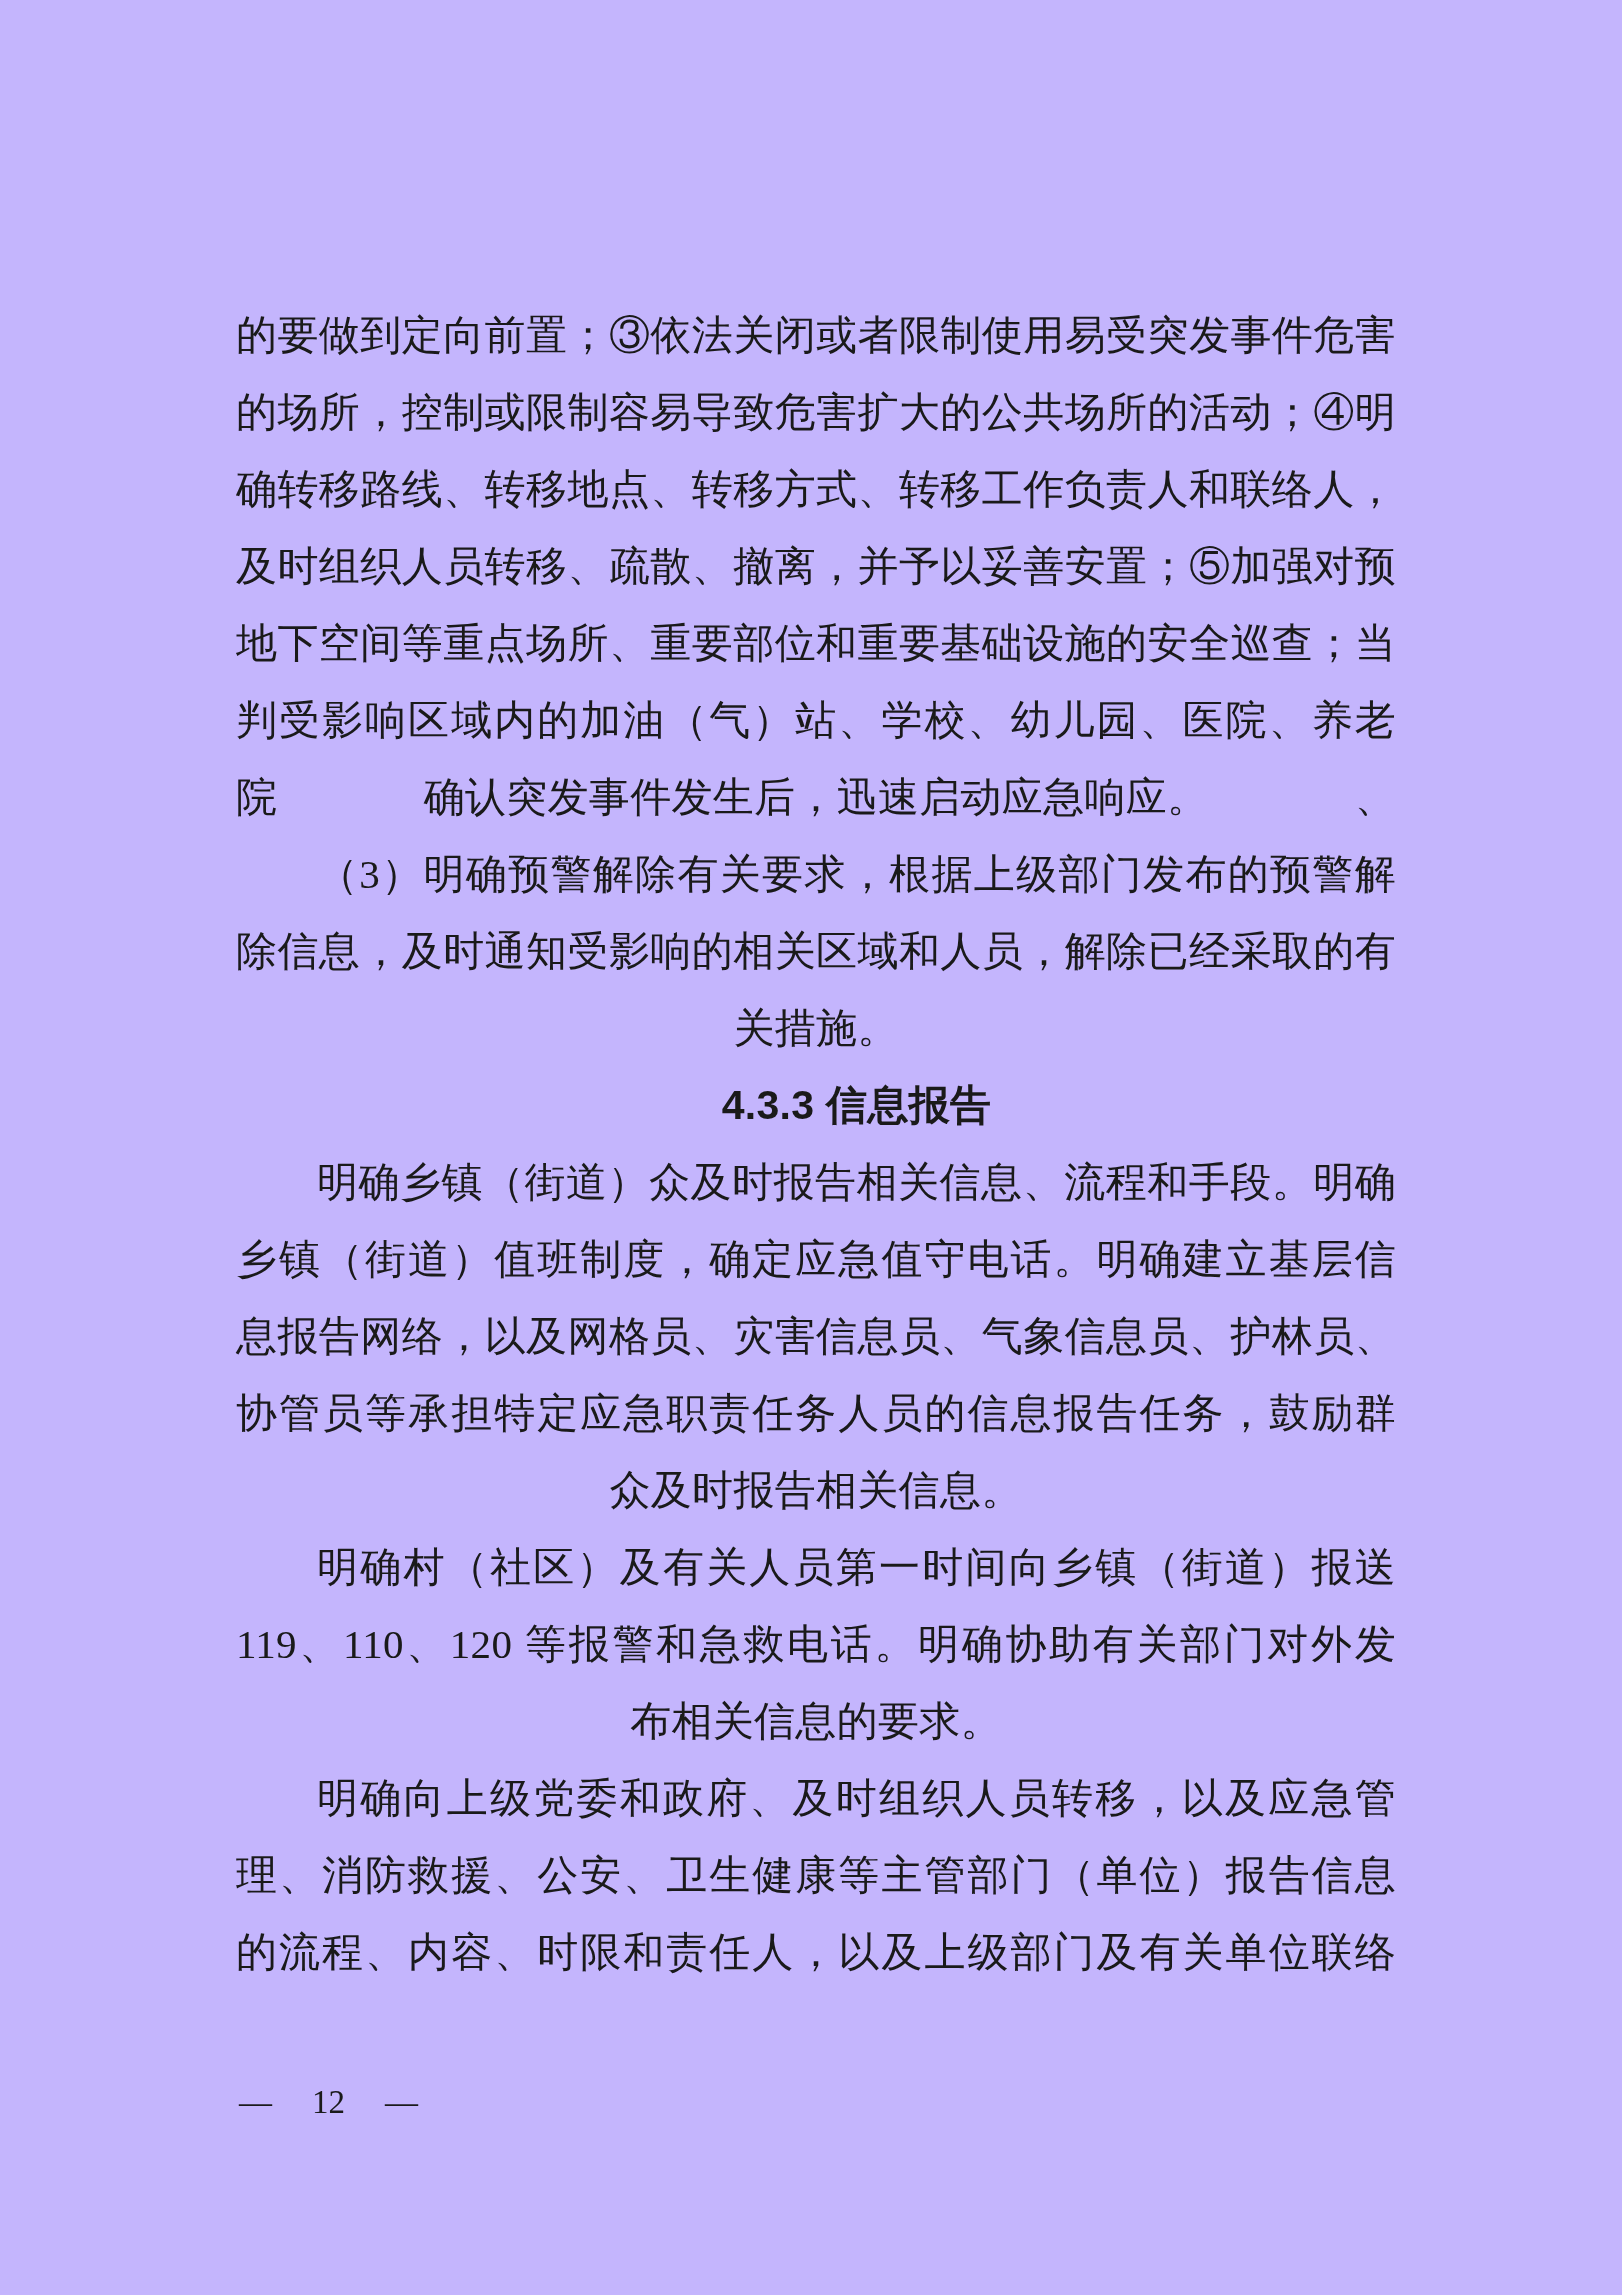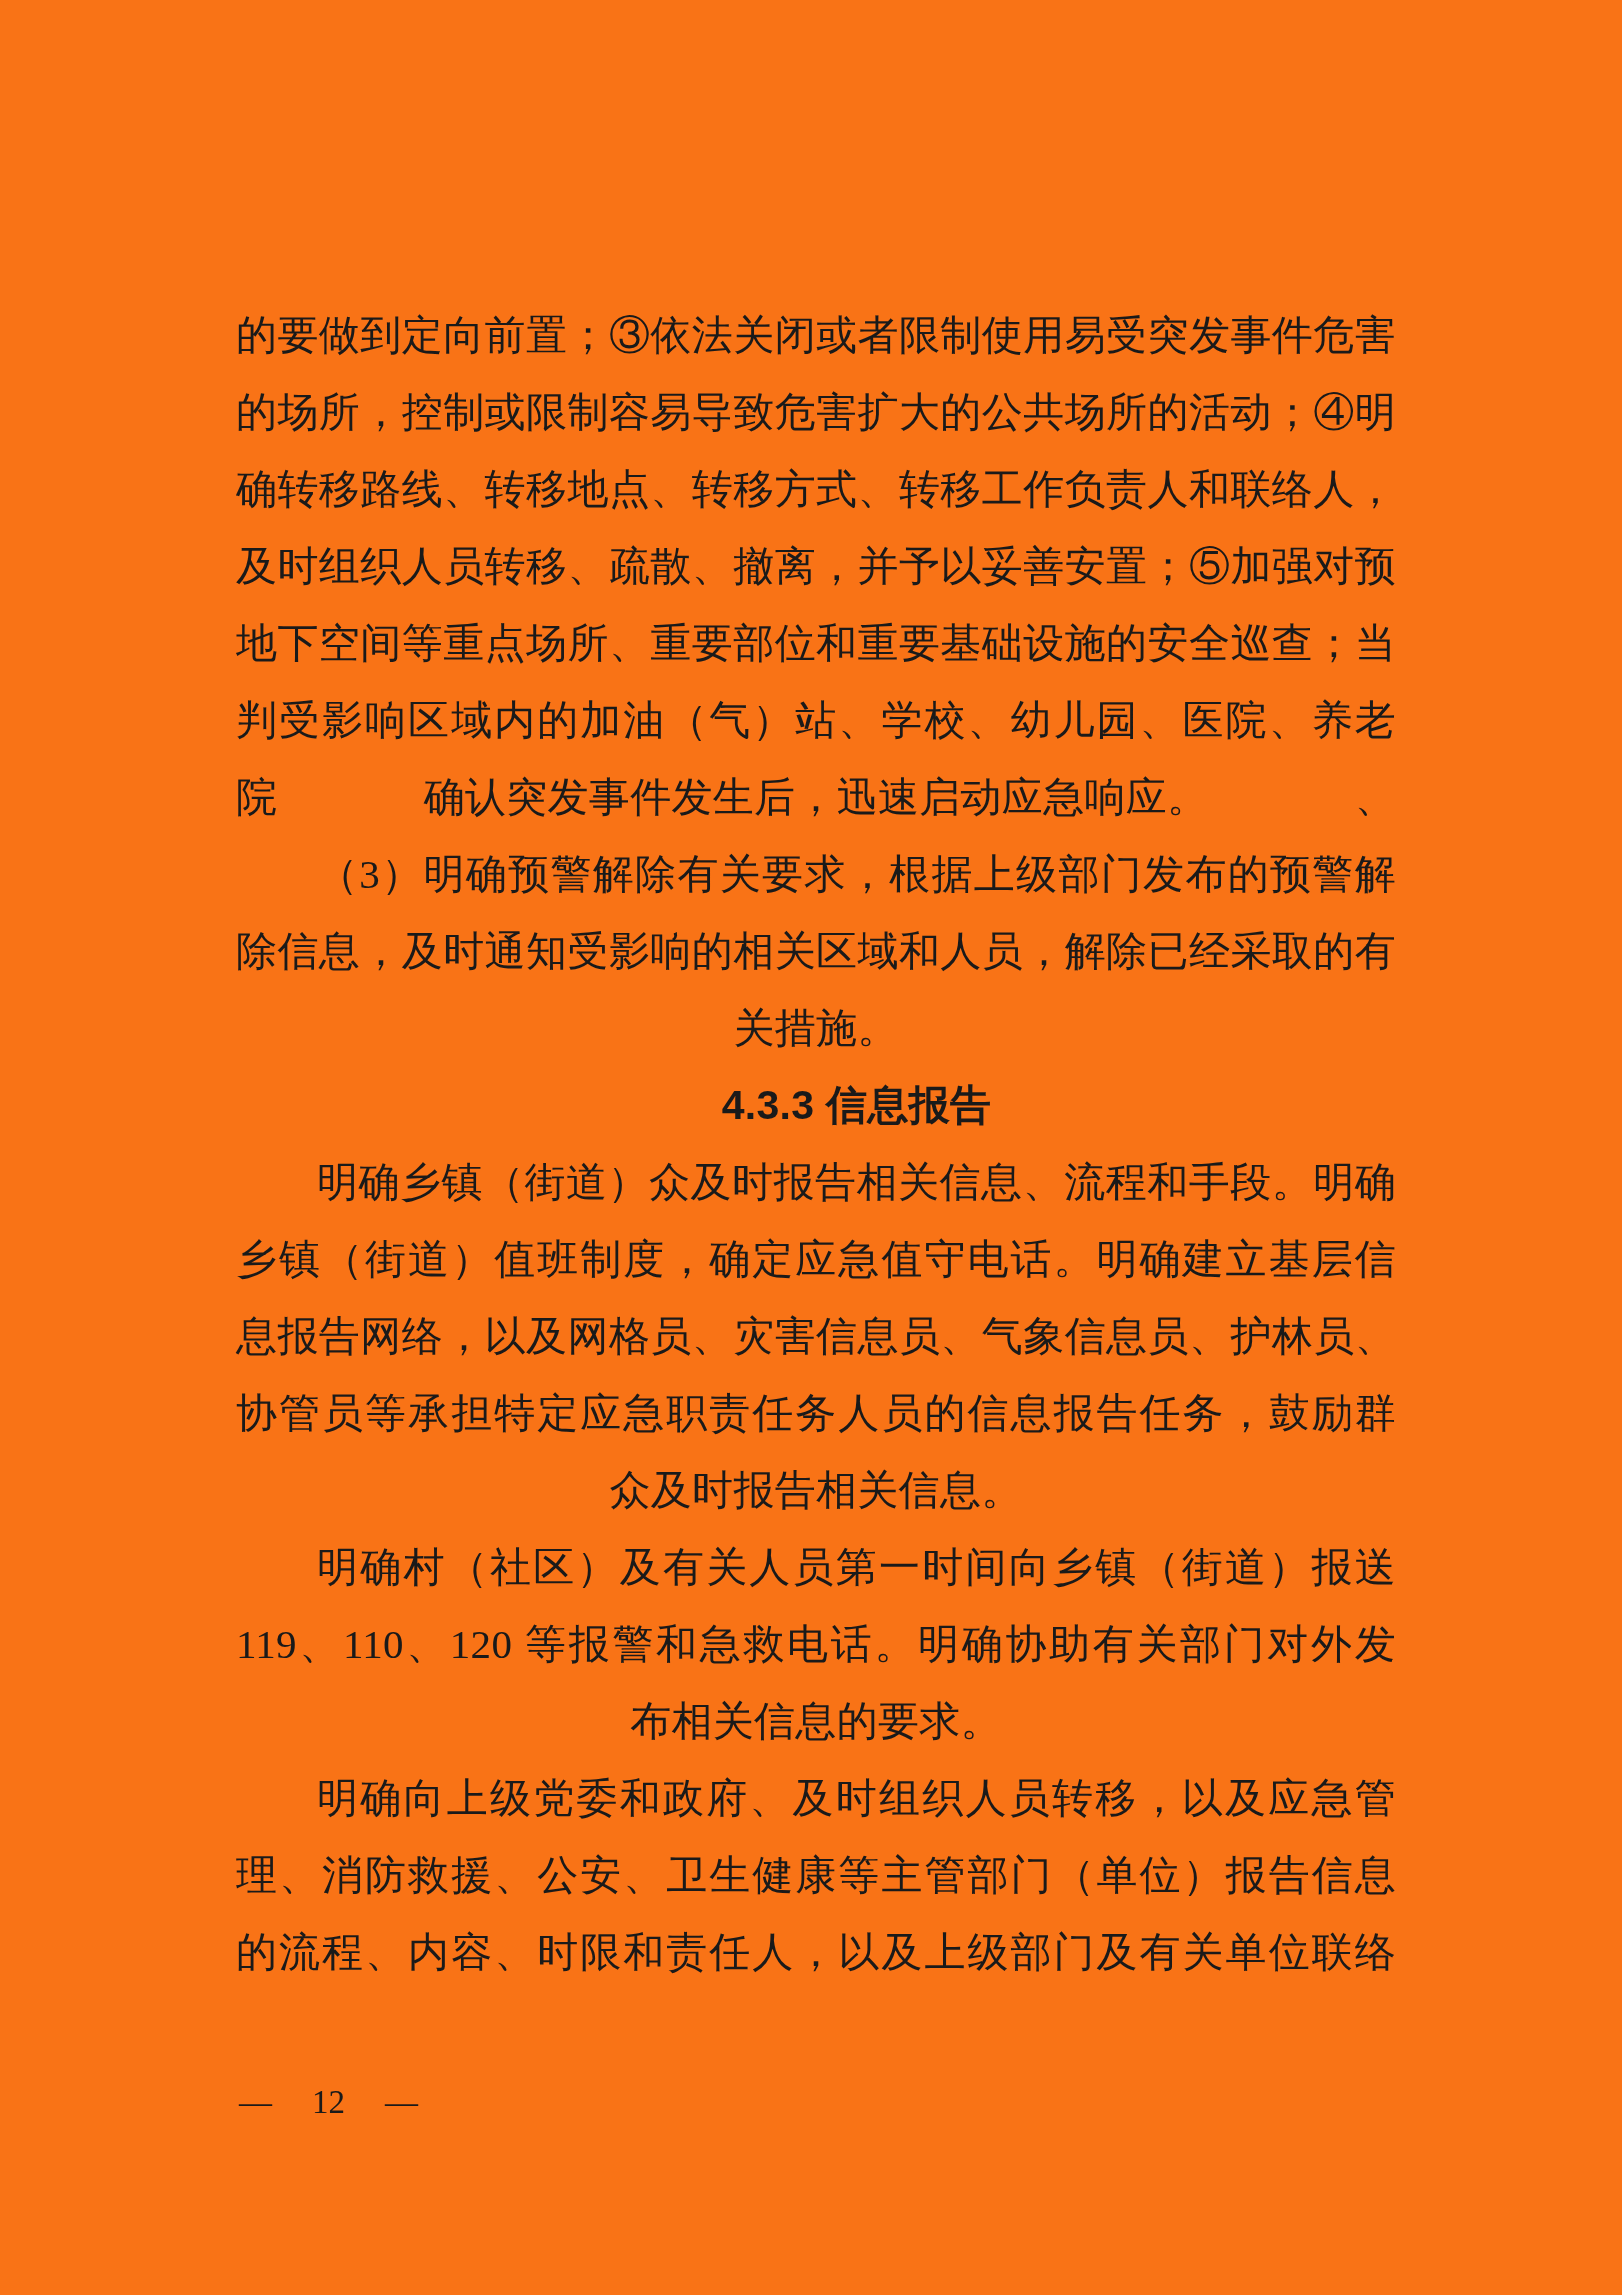--- a/index.html
+++ b/index.html
@@ -4,21 +4,21 @@
 <style>
   html, body {
     margin: 0;
     padding: 0;
     background: #ffffff;
   }
   .page {
     position: relative;
     width: 1623px;
     height: 2295px;
-    background: #f97316;
+    background: #c4b5fd;
     color: #1a1a1a;
     font-family: "Liberation Serif", "DejaVu Serif", serif;
     overflow: hidden;
   }
   .doc-body {
     position: absolute;
     left: 236px;
     top: 297px;
     width: 1160px;
   }

